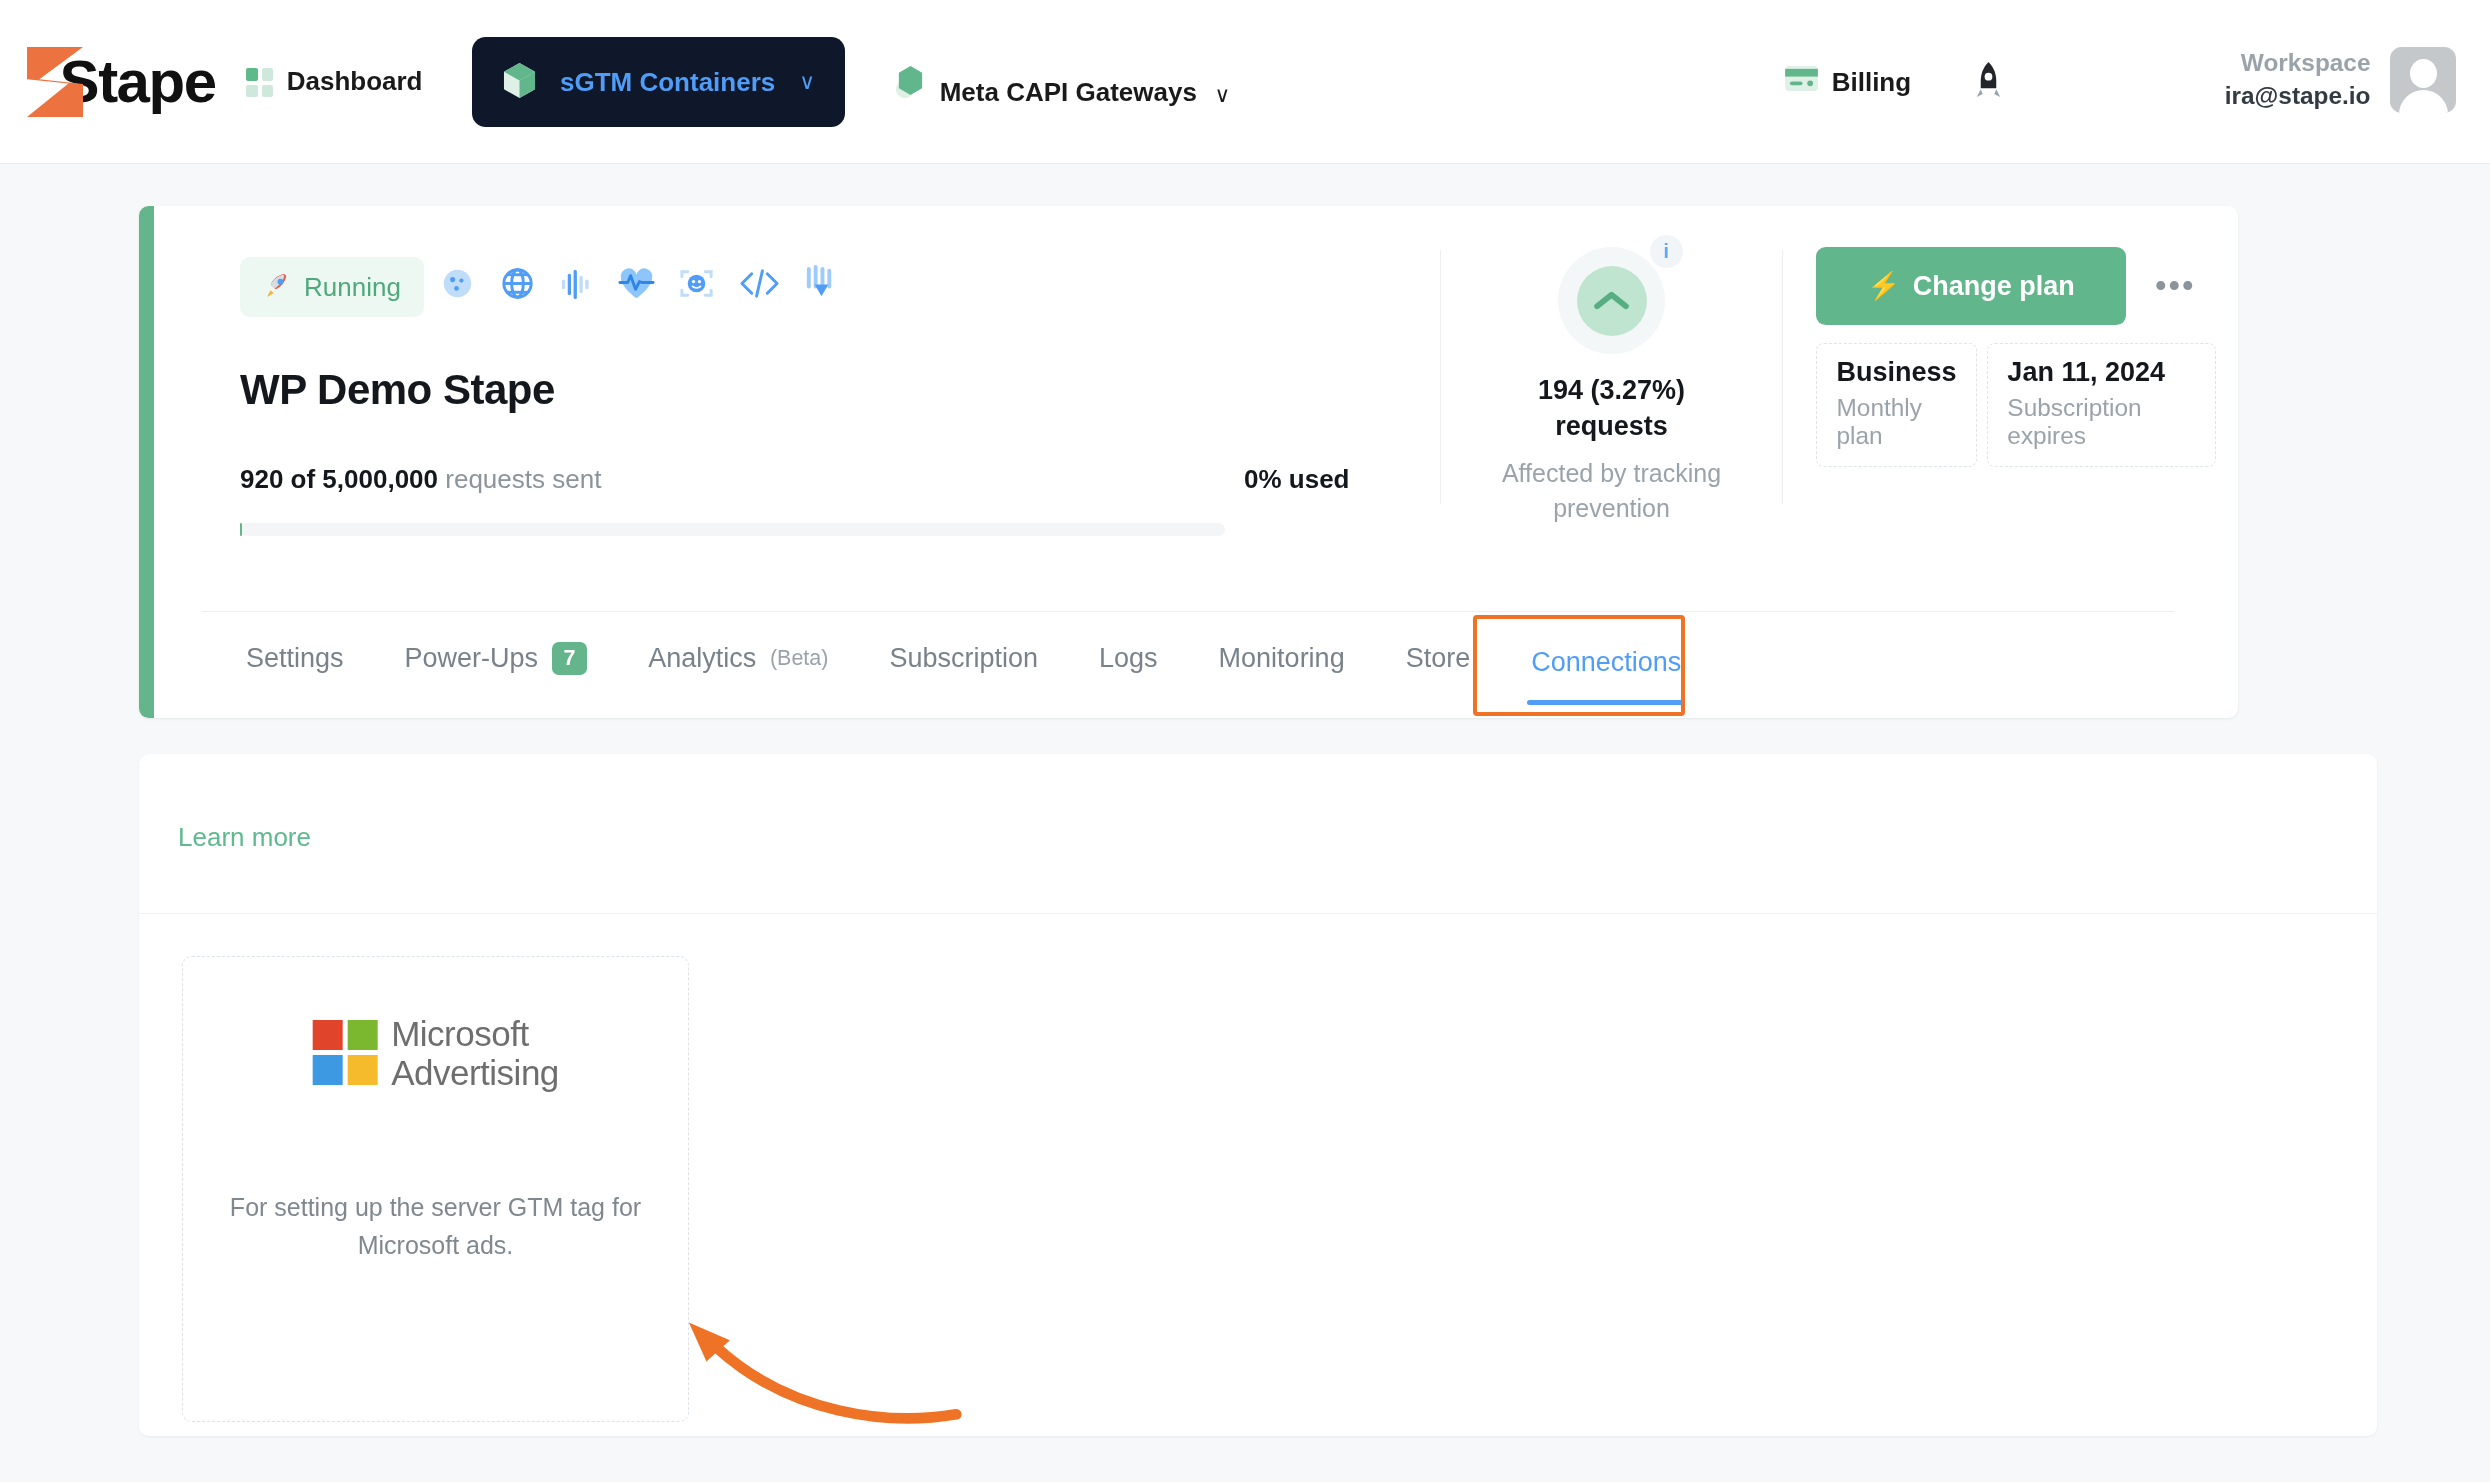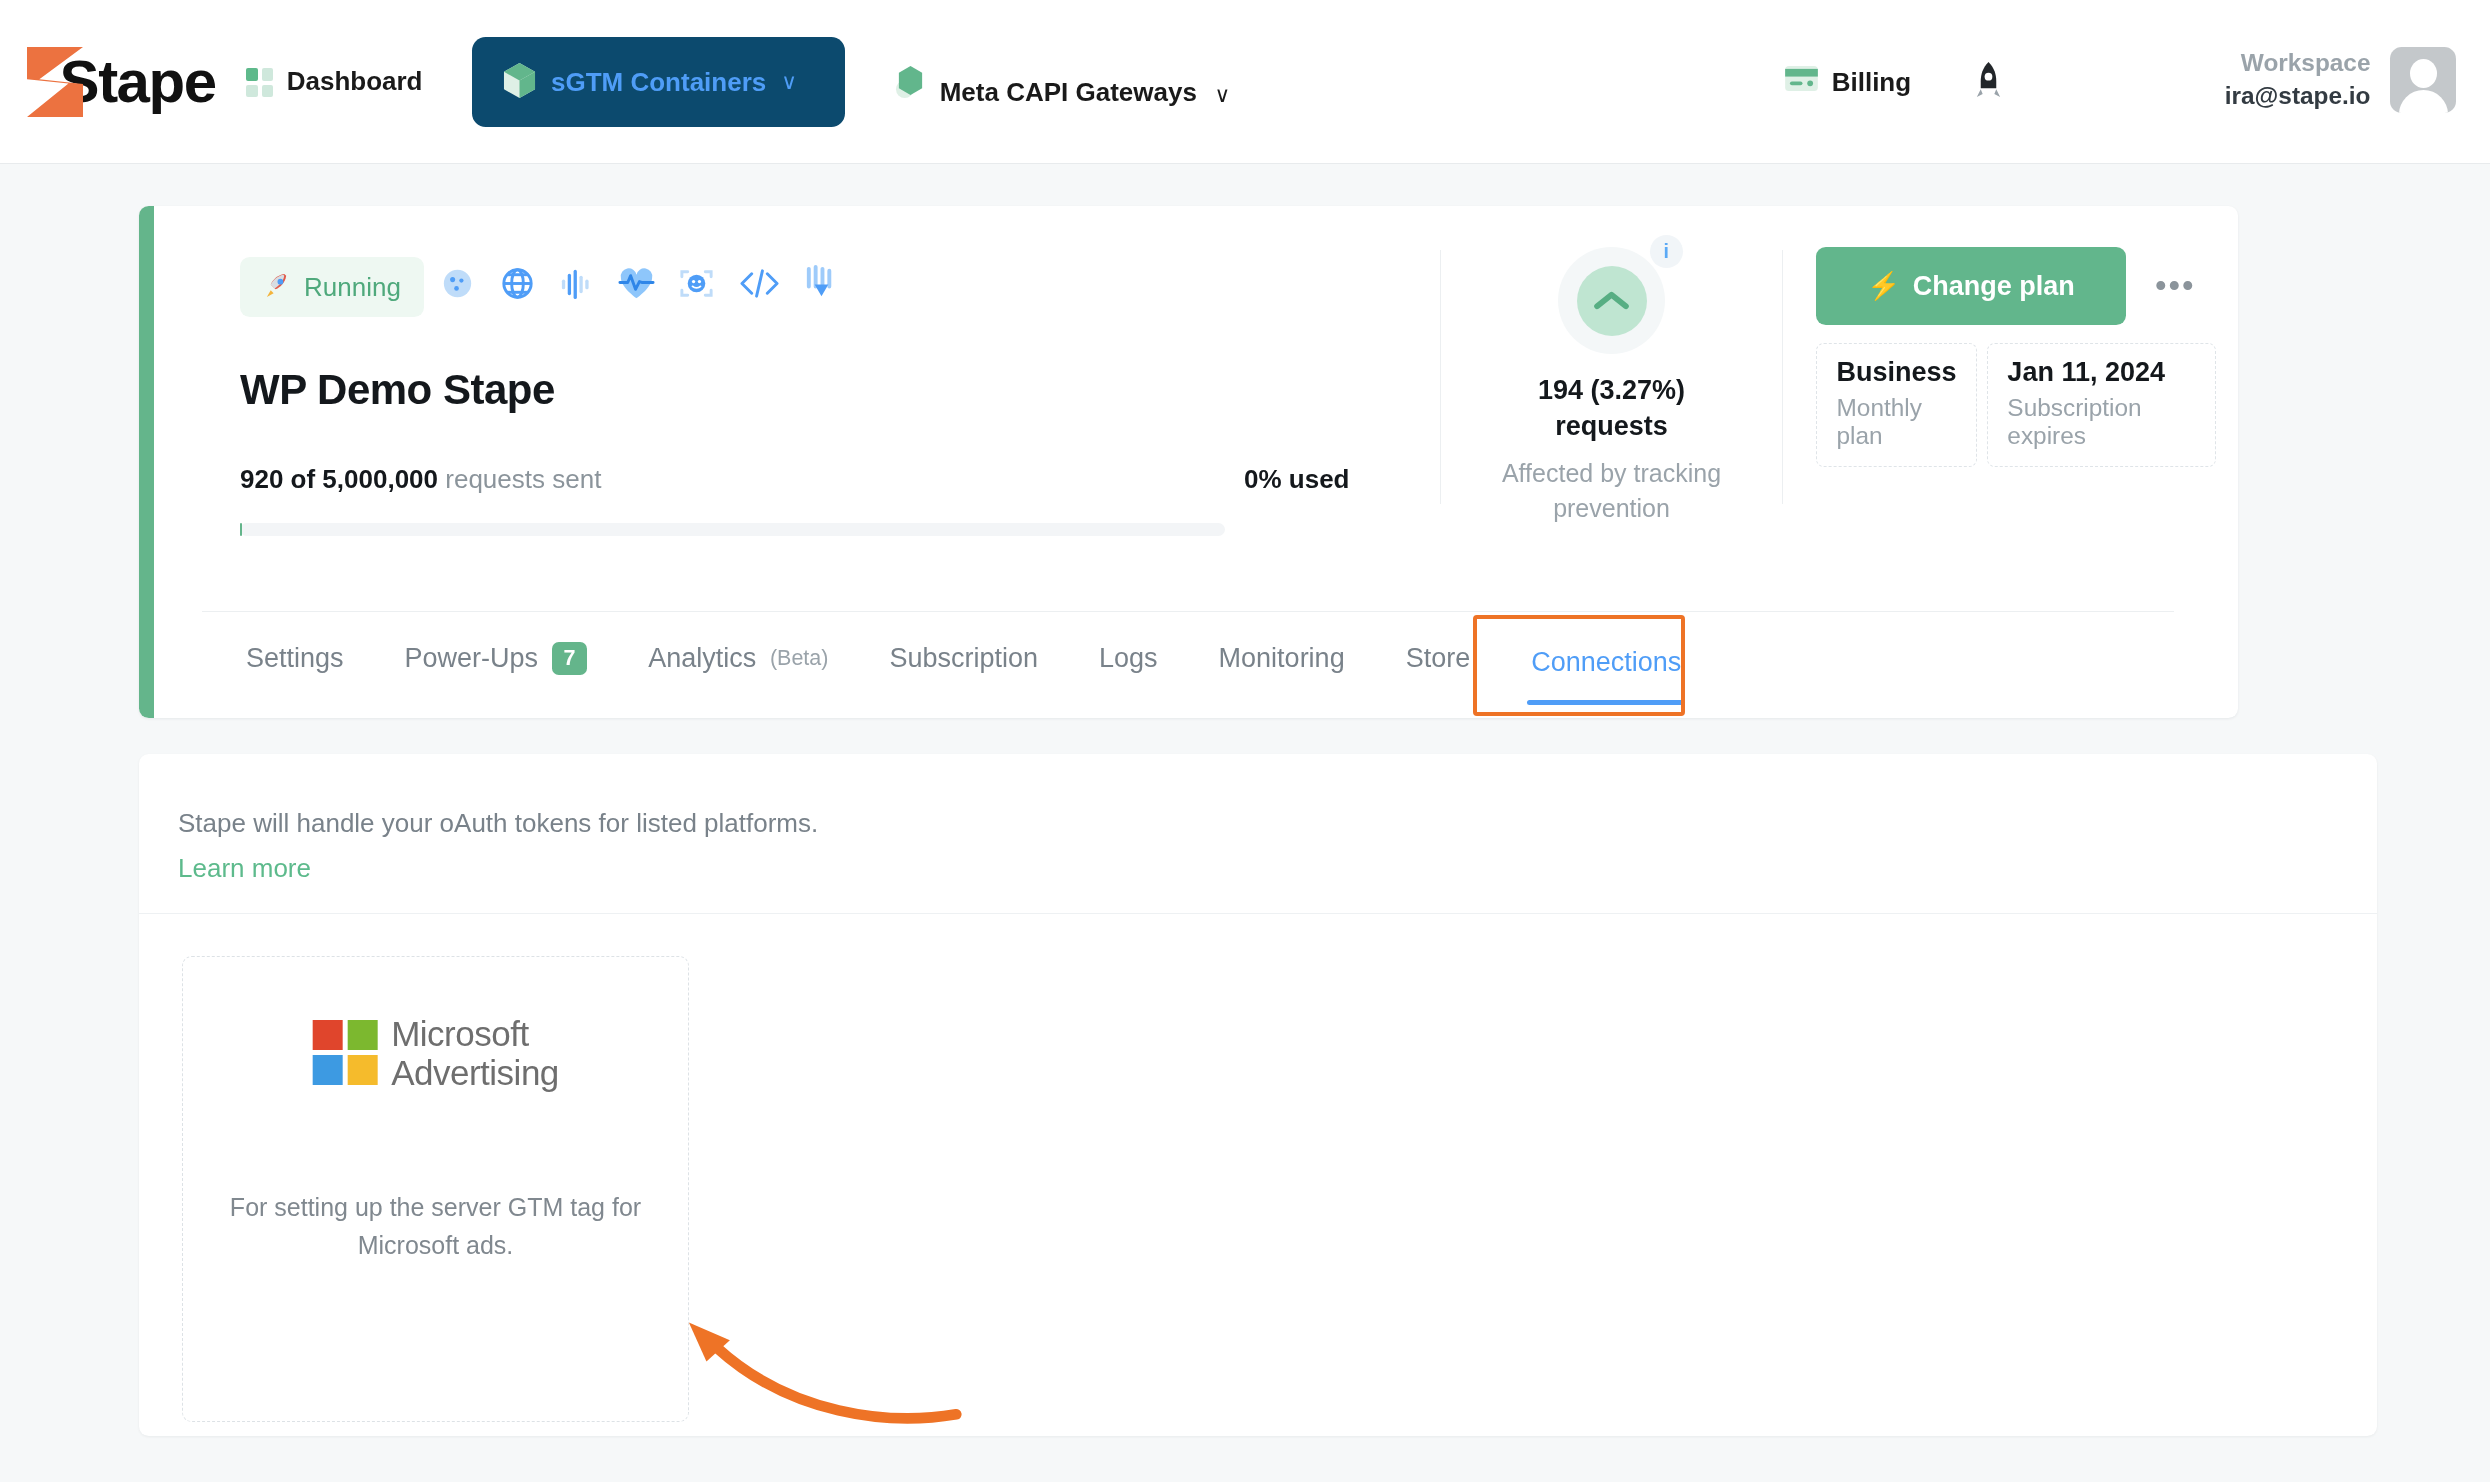--- a/index.html
+++ b/index.html
@@ -30,22 +30,22 @@
 
   .nav-item {
     display: flex; align-items: flex-end; gap: 13.7px;
     font-size: 26px; font-weight: 700; color: #1a1a1a;
     position: absolute; white-space: nowrap;
   }
   .nav-item .caret { font-size: 21.5px; font-weight: 400; margin-left: 3.9px; }
   .nav-dashboard { left: 246px; top: 66px; }
   .nav-sgtm-pill {
     position: absolute; left: 472px; top: 37px;
-    width: 373px; height: 90px; border-radius: 13.7px; background: #0c4a6e;
-    display: flex; align-items: center; padding-left: 31px; gap: 15px;
+    width: 373px; height: 90px; border-radius: 13.7px; background: #0f172a;
+    display: flex; align-items: center; padding-left: 31px; gap: 24px;
   }
   .nav-sgtm-pill .label { font-size: 26px; font-weight: 700; color: #4f9df7; }
   .nav-sgtm-pill .caret { font-size: 21.5px; color: #4f9df7; font-weight: 400; }
   .nav-meta { left: 895px; top: 64px; }
   .nav-gtg  { left: 1305px; top: 64px; }
   .nav-billing { left: 1785px; top: 66px; }
   .nav-rocket { position: absolute; left: 1972px; top: 60px; font-size: 35px; }
 
   .ws-block { position: absolute; right: 35px; top: 47px; display: flex; align-items: center; gap: 19.5px; }
   .ws-text { text-align: right; line-height: 1.35; }
@@ -421,21 +421,20 @@
     <div class="tab active">
       <span>Connections</span>
     </div>
   </div>
 </div>
 
 <div class="tab-highlight"></div>
 
 <div class="panel">
   <div class="panel-note">
-    <div class="t1">Stape will handle your oAuth tokens for listed platforms.</div>
     <div class="t2">Learn more</div>
   </div>
   <div class="panel-divider"></div>
 
   <div class="conn-card">
     <div class="ms-logo">
       <span class="ms-squares">
           <i></i>
           <i></i>
           <i></i>

